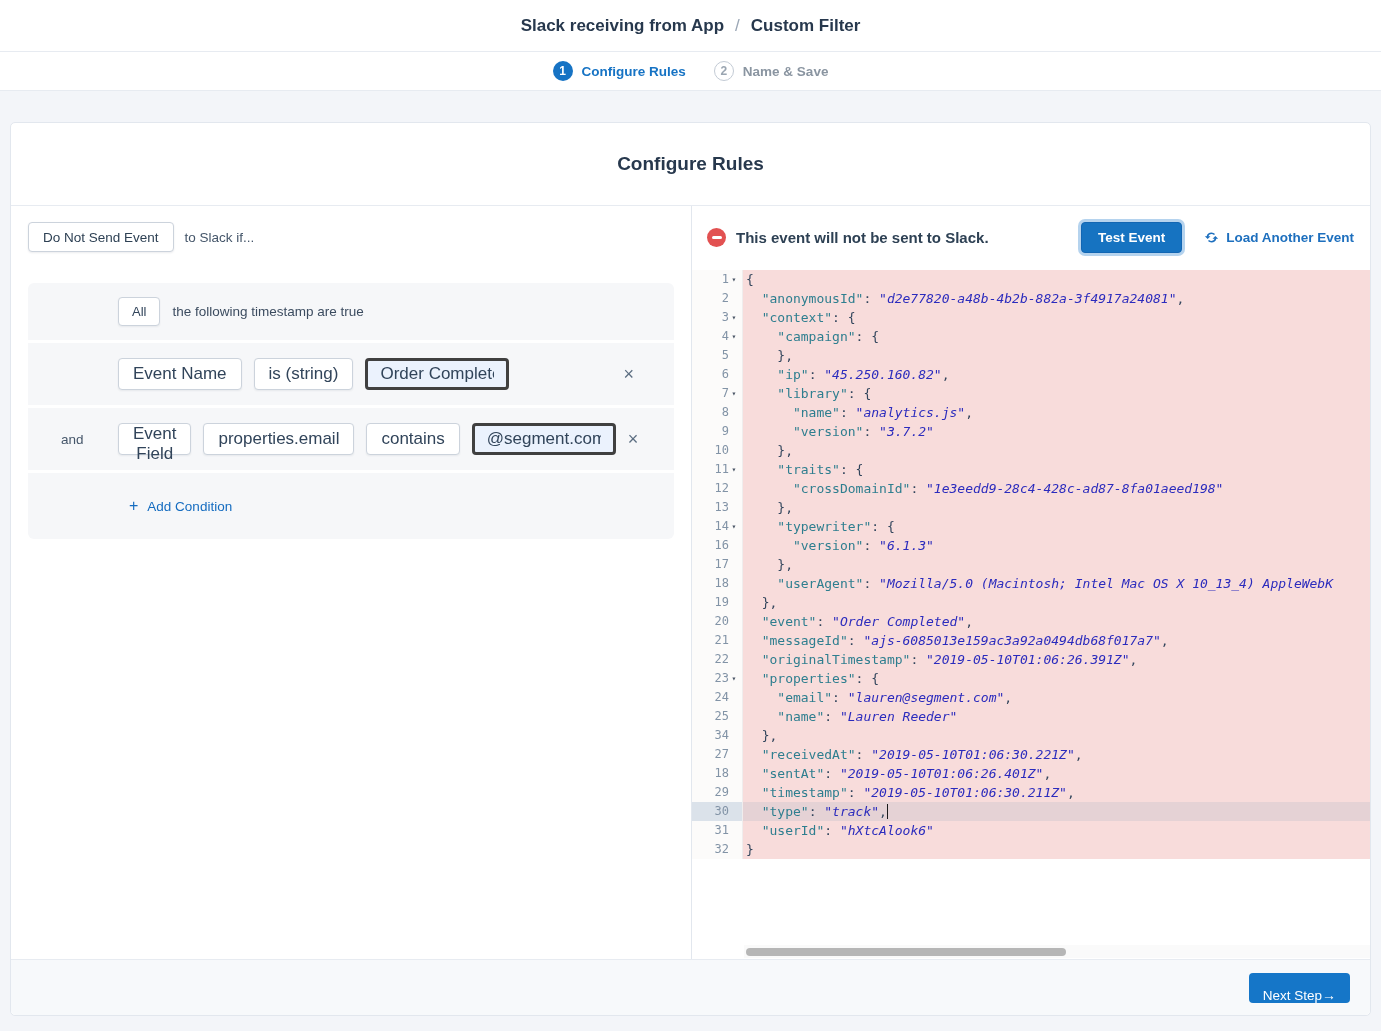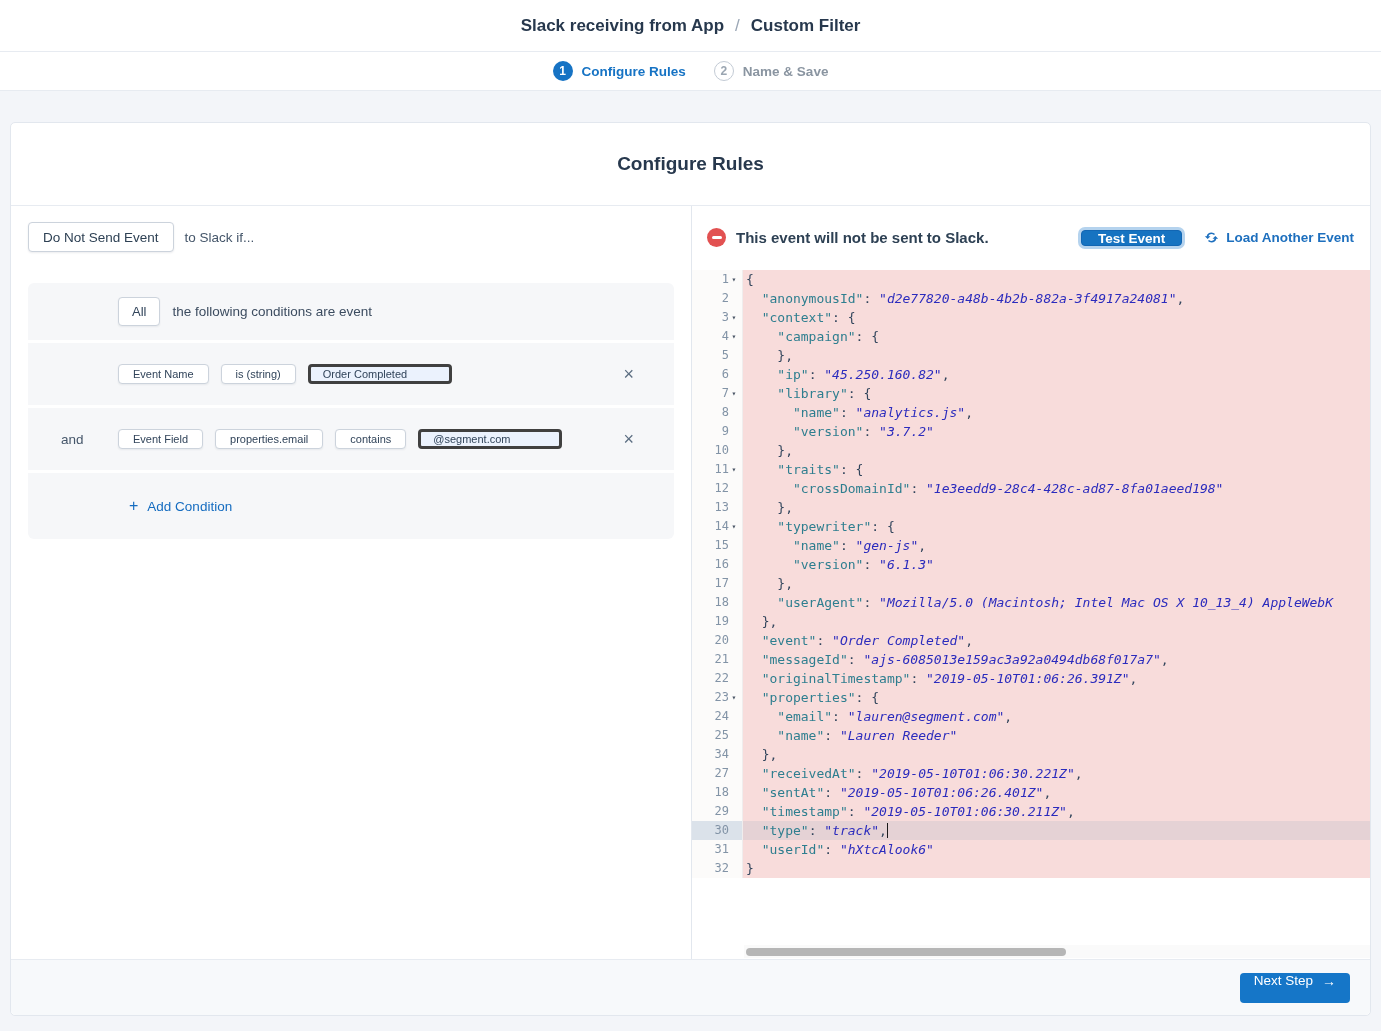--- a/index.html
+++ b/index.html
@@ -38,21 +38,21 @@
                 box-shadow:0 1px 2px rgba(30,45,70,.09); cursor:pointer; }
   .action-suffix { font-size:13.5px; color:#45566a;text-align:right; }
 
   .cond-box { margin-top:31px; display:flex; flex-direction:column; gap:3px; }
   .cond-row { background:#f6f7f9; position:relative; display:flex; align-items:center;
               padding-left:90px; gap:12px; }
   .row-match { height:57px; border-radius:6px 6px 0 0; }
   .row-cond  { height:62px; }
   .row-add   { height:66px; border-radius:0 0 6px 6px; padding-left:101px; }
   .conj { position:absolute; left:33px; font-size:13.5px; color:#45566a; }
-  .pill { height:20px; border-radius:4px; font-size:11px; font-family:inherit; color:#31445a; }
+  .pill { height:32px; border-radius:4px; font-size:17px; font-family:inherit; color:#31445a; }
   .pill-btn { background:#fff; border:1px solid #ccd3dc; padding:0 14px;
               box-shadow:0 1px 2px rgba(30,45,70,.07); cursor:pointer; }
   .pill-input { background:#ebf2fd; border:3px solid #404040; padding:0 12px; width:144px; outline:none; }
   .all-btn { height:29px; background:#fff; border:1px solid #ccd3dc; border-radius:4px;
              padding:0 13px; font-size:13px; color:#31445a; font-family:inherit;
              box-shadow:0 1px 2px rgba(30,45,70,.07); cursor:pointer; }
   .match-suffix { font-size:13.5px; color:#3c4c60; }
   .remove-btn { margin-left:auto; margin-right:40px; background:none; border:none; font-size:18px;
                 color:#5c6e82; cursor:pointer; line-height:1; font-family:inherit; }
   .add-link { display:flex; align-items:center; gap:9px; color:#156cc0; font-size:13.5px;
@@ -63,21 +63,21 @@
   .right-panel { flex:1; border-left:1px solid #e2e7ee; display:flex; flex-direction:column;
                  position:relative; overflow:hidden; background:#fff; }
   .preview-header { height:63px; flex:0 0 63px; display:flex; align-items:center;
                     padding:0 16px 0 15px; }
   .status-wrap { display:flex; align-items:center; gap:10px; }
   .minus-icon { width:19px; height:19px; border-radius:50%; background:#e25151; position:relative; flex:0 0 19px; }
   .minus-icon::after { content:""; position:absolute; left:4.5px; top:8.2px; width:10px; height:2.6px;
                        border-radius:2px; background:#fff; }
   .status-text { font-size:15px; font-weight:bold; color:#2e4154; }
   .header-actions { margin-left:auto; display:flex; align-items:center; gap:22px; }
-  .test-btn { height:16px; padding:0 16px; background:#1673c1; color:#fff; border:1px solid #1266b3;
+  .test-btn { height:31px; padding:0 16px; background:#1673c1; color:#fff; border:1px solid #1266b3;
               border-radius:4px; font-size:13.5px; font-weight:bold; font-family:inherit; cursor:pointer;
               box-shadow:0 0 0 3px #b5d3ee; }
   .load-link { display:flex; gap:7px; color:#1d6fbe; font-size:13.5px;
                font-weight:bold; background:none; border:none; cursor:pointer; font-family:inherit; }
 
   
   .editor { flex:1; font-family:"DejaVu Sans Mono", monospace; font-size:13px; line-height:19px;
             overflow:hidden; padding-top:1px; }
   .line { display:flex; height:19px; }
   .gut { width:51px; flex:0 0 51px; display:flex; justify-content:flex-end; align-items:center;
@@ -91,21 +91,21 @@
   .tk-val { color:#2b2bbd; font-style:italic; }
   .caret { display:inline-block; width:1.5px; height:15px; background:#1a1a1a; vertical-align:text-bottom; }
 
   .hscroll-track { position:absolute; left:52px; right:0; bottom:1px; height:13px; background:#fafafa; }
   .hscroll-thumb { position:absolute; left:2px; top:2.5px; width:320px; height:8px; border-radius:4px;
                    background:#b6b6b6; cursor:pointer; }
 
   
   .card-footer { flex:1; border-top:1px solid #e7ebf1; background:#f7f9fb; display:flex;
                  align-items:center; justify-content:flex-end; padding-right:20px; border-radius:0 0 5px 5px; }
-  .next-btn { height:30px; padding:0 14px; display:flex; align-items:flex-start; gap:9px; background:#1576c8;
+  .next-btn { height:30px; padding:0 14px; display:flex; align-items:flex-end; background:#1576c8;
               color:#fff; border:none; border-radius:4px; font-size:13.5px; font-family:inherit; cursor:pointer; }
   .next-arrow { font-size:14px; }
 </style>
 </head>
 <body>
 
 <header class="topbar">
   <div class="breadcrumb">
     <span>Slack receiving from App</span>
     <span class="sep">/</span>
@@ -131,21 +131,21 @@
 
     <section class="left-panel">
       <div class="action-row">
         <button class="action-btn">Do Not Send Event</button>
         <span class="action-suffix">to Slack if...</span>
       </div>
 
       <div class="cond-box">
         <div class="cond-row row-match">
           <button class="all-btn">All</button>
-          <span class="match-suffix">the following conditions are event</span>
+          <span class="match-suffix">the following timestamp are true</span>
         </div>
 
         <div id="cond-rows" style="display:flex;flex-direction:column;gap:3px;">
             <div class="cond-row row-cond">
               <button class="pill pill-btn">Event Name</button>
               <button class="pill pill-btn">is (string)</button>
               <input class="pill pill-input" value="Order Completed" style="">
               <button class="remove-btn">×</button>
             </div>
             <div class="cond-row row-cond">
@@ -280,27 +280,20 @@
             </div>
             <div class="line">
               <div class="gut">
                 <span>14</span>
                 <span class="fold-slot">▾</span>
               </div>
               <div class="code">    <span class="tk-key">"typewriter"</span>: {</div>
             </div>
             <div class="line">
               <div class="gut">
-                <span>15</span>
-                <span class="fold-slot"></span>
-              </div>
-              <div class="code">      <span class="tk-key">"name"</span>: <span class="tk-val">"gen-js"</span>,</div>
-            </div>
-            <div class="line">
-              <div class="gut">
                 <span>16</span>
                 <span class="fold-slot"></span>
               </div>
               <div class="code">      <span class="tk-key">"version"</span>: <span class="tk-val">"6.1.3"</span></div>
             </div>
             <div class="line">
               <div class="gut">
                 <span>17</span>
                 <span class="fold-slot"></span>
               </div>

